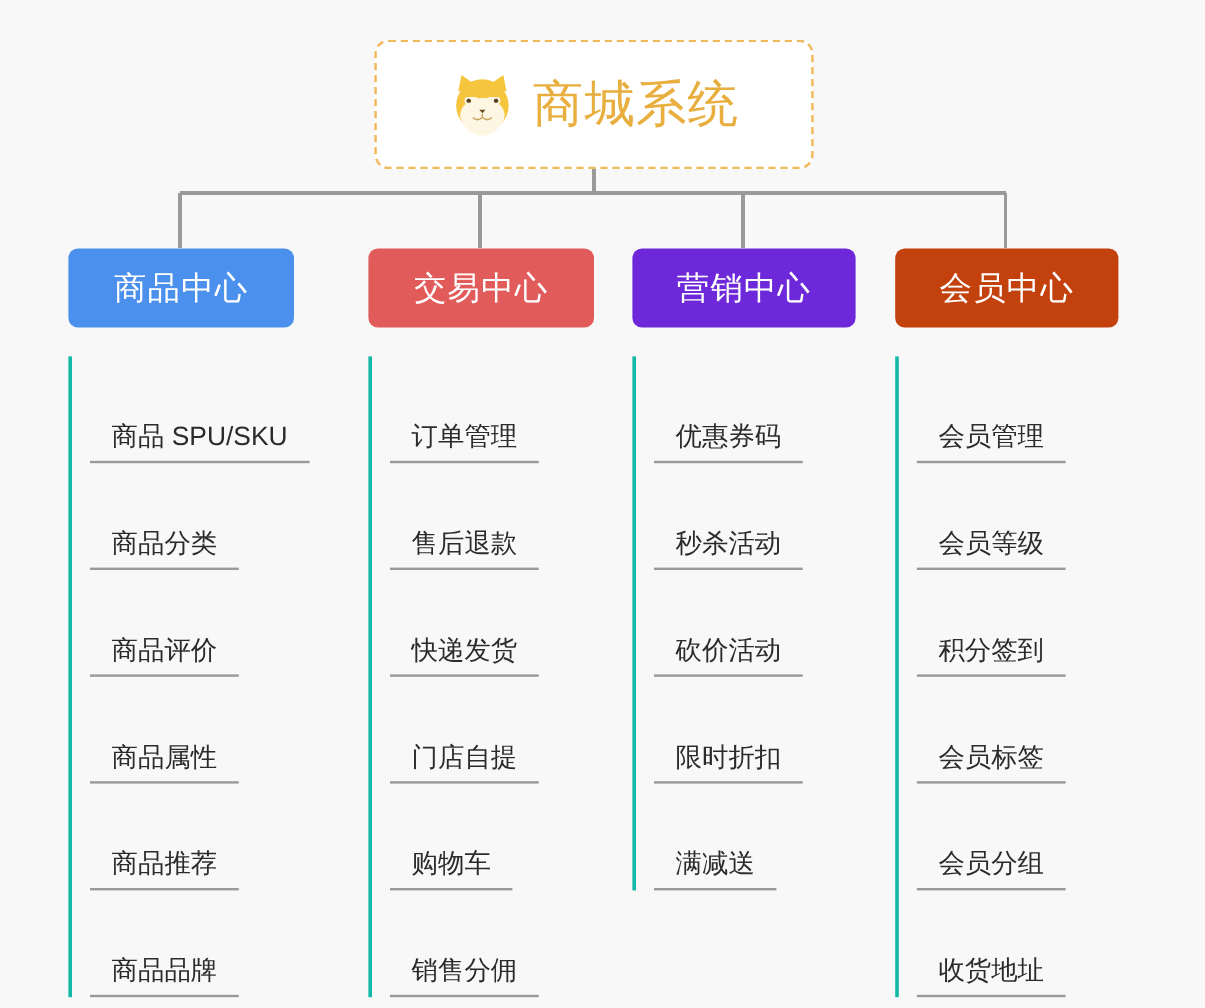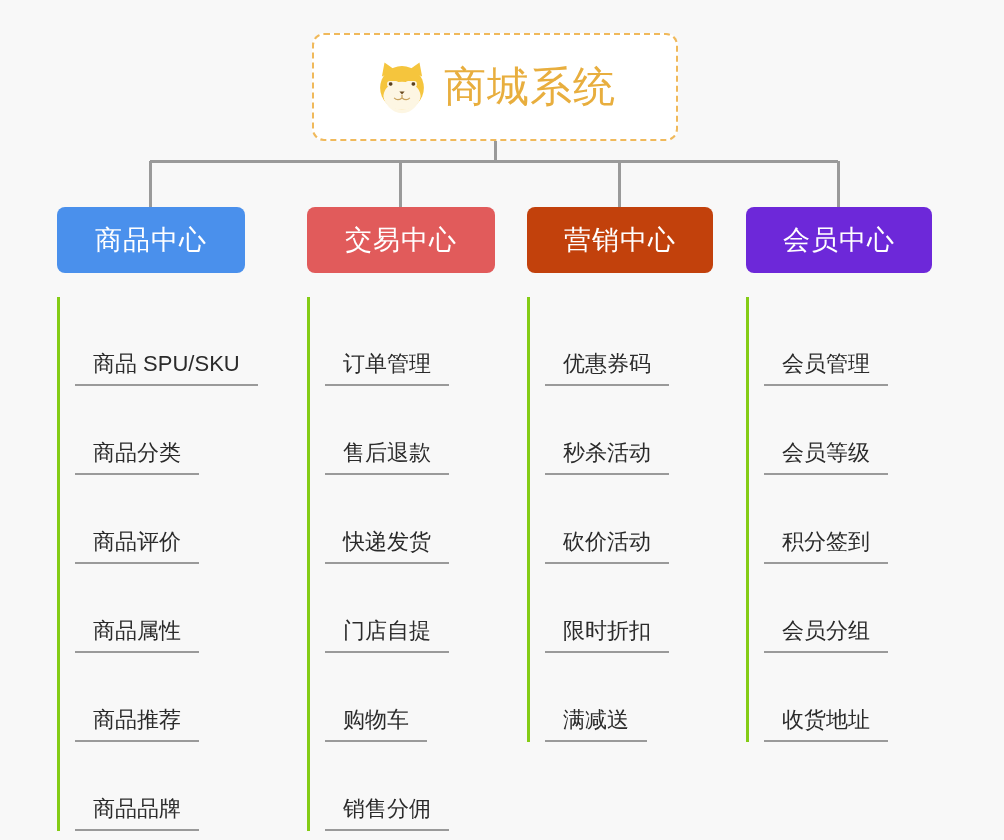--- a/index.html
+++ b/index.html
@@ -74,21 +74,21 @@
     justify-content: center;
     color: #ffffff;
     font-size: 27px;
     letter-spacing: 1px;
     box-sizing: border-box;
   }
   .branch-body {
     position: relative;
     margin-top: 24px;
     padding-left: 15px;
-    border-left: 3px solid #84cc16;
+    border-left: 3px solid #14b8a6;
   }
   .leaf {
     height: 89px;
     position: relative;
     display: flex;
     align-items: flex-end;
   }
   .leaf-label {
     display: inline-block;
     font-size: 22px;
@@ -98,23 +98,23 @@
     border-bottom: 2px solid #9a9a9a;
     white-space: nowrap;
   }
 
   
   .branch-1 { left: 57px;  }
   .branch-1 .branch-head { width: 188px; background: #4a90ec; }
   .branch-2 { left: 307px; }
   .branch-2 .branch-head { width: 188px; background: #e15b5b; }
   .branch-3 { left: 527px; }
-  .branch-3 .branch-head { width: 186px; background: #c2410c; }
+  .branch-3 .branch-head { width: 186px; background: #6d28d9; }
   .branch-4 { left: 746px; }
-  .branch-4 .branch-head { width: 186px; background: #6d28d9; }
+  .branch-4 .branch-head { width: 186px; background: #c2410c; }
 
   
   .shiba { position: absolute; inset: 0; }
 </style>
 </head>
 <body>
 
 <div id="mindmap">
 
   <div class="root-card">
@@ -242,20 +242,23 @@
       <div class="leaf">
           <span class="leaf-label">会员管理</span>
         </div>
       <div class="leaf">
           <span class="leaf-label">会员等级</span>
         </div>
       <div class="leaf">
           <span class="leaf-label">积分签到</span>
         </div>
       <div class="leaf">
+          <span class="leaf-label">会员标签</span>
+        </div>
+      <div class="leaf">
           <span class="leaf-label">会员分组</span>
         </div>
       <div class="leaf">
           <span class="leaf-label">收货地址</span>
         </div>
     </div>
   </div>
 
 </div>
 

